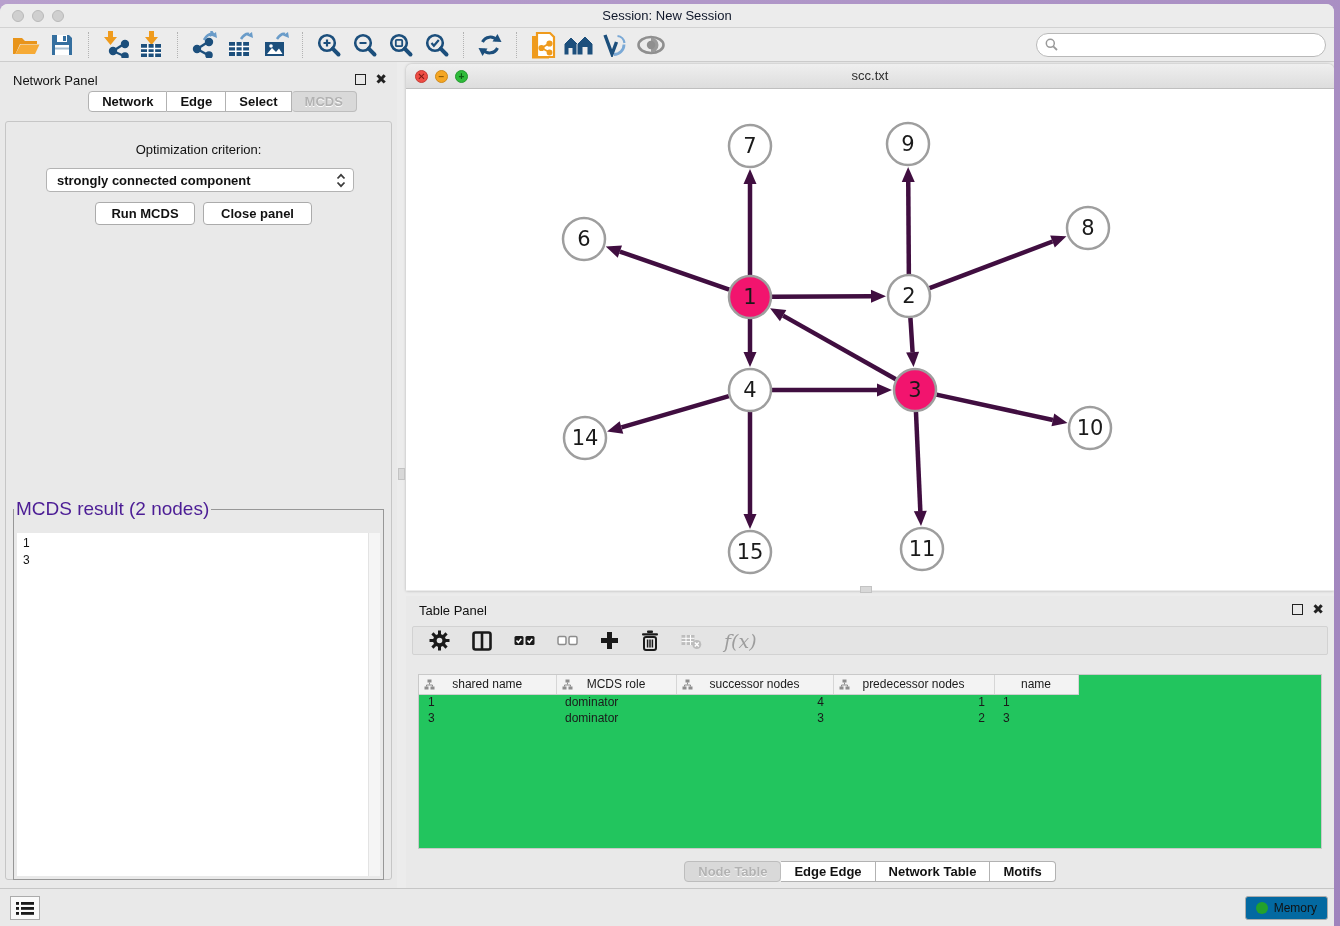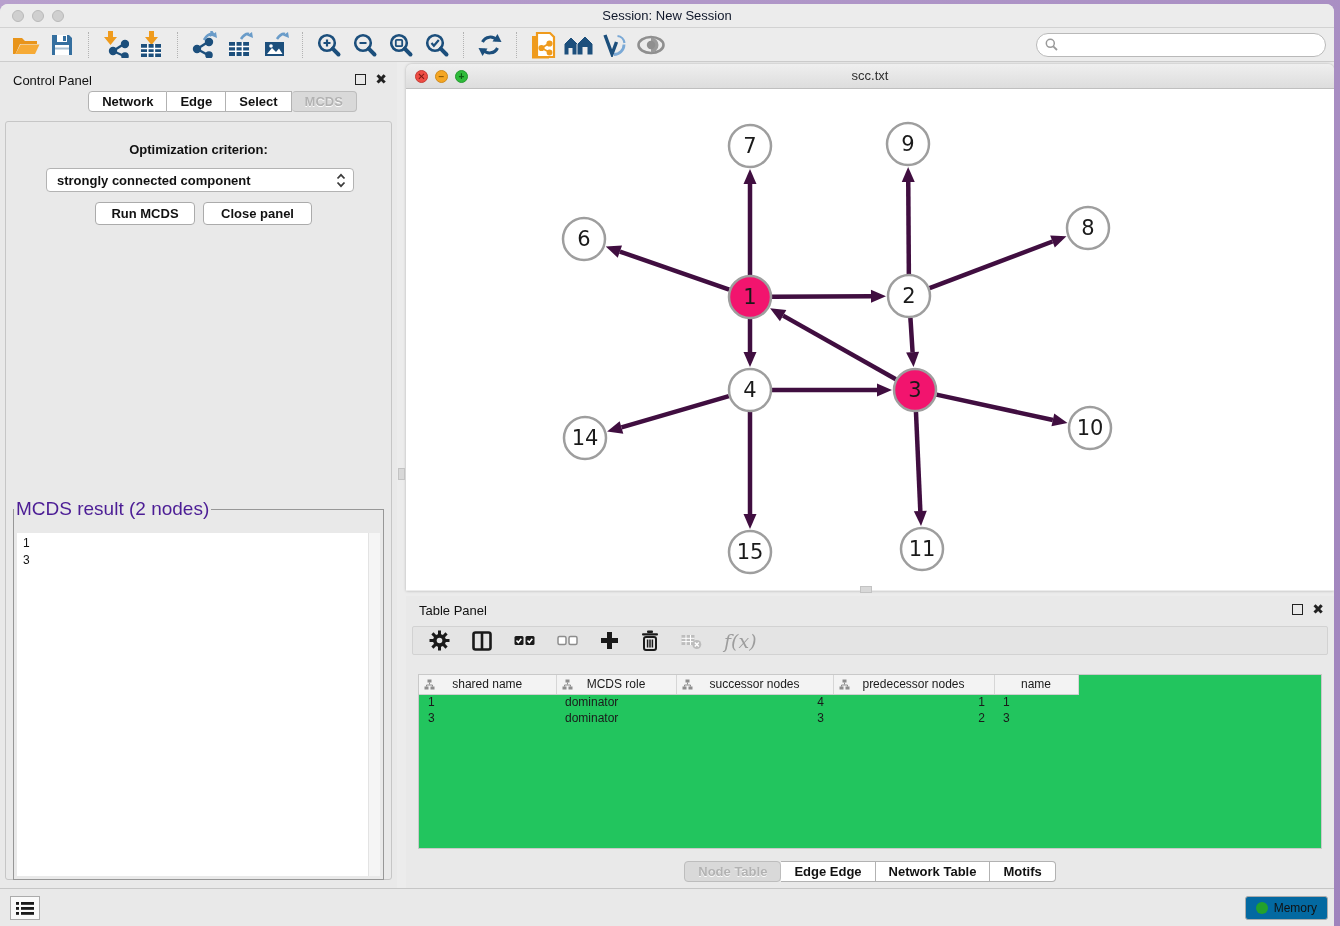--- a/index.html
+++ b/index.html
@@ -42,21 +42,21 @@
     background:#fff; border:1px solid #b2b2b2; border-left-width:0;
     color:#111; cursor:default; }
   .tab:first-child { border-left-width:1px; border-top-left-radius:4px; }
   .tab:last-child { border-top-right-radius:4px; border-bottom-right-radius:4px; }
   .tab:first-child { border-bottom-left-radius:4px; }
   .tab-sel { background:#d9d9d9; color:#b2b2b2; text-shadow:0 1px 0 rgba(255,255,255,.9);
     border-color:#bdbdbd; border-radius:4px; }
   .cp-body { position:absolute; left:5px; top:59px; width:387px; height:759px;
     background:#e9e9e9; border:1px solid #c6c6c6; border-radius:3px; }
   .opt-label { position:absolute; top:20px; left:0; right:0; text-align:center;
-    font-size:13px; font-weight:bold; color:#111; }
+    font-size:13px; font-weight:normal; color:#111; }
   .opt-select { position:absolute; left:40px; top:46px; width:308px; height:24px;
     background:#fff; border:1px solid #b3b3b3; border-radius:4px;
     display:flex; align-items:center; padding:0 6px 0 10px;
     font-size:13px; font-weight:bold; color:#111; }
   .opt-select .sel-text { flex:1; }
   .cp-btn { position:absolute; top:80px; height:23px; background:#fff;
     border:1px solid #ababab; border-radius:4px; font-size:13px; font-weight:bold;
     color:#111; font-family:inherit; }
   .btn-run { left:89px; width:100px; }
   .btn-close { left:197px; width:109px; }
@@ -285,21 +285,21 @@
       <svg width="13" height="13" viewBox="0 0 13 13">
         <circle cx="5.3" cy="5.3" r="4" fill="none" stroke="#9a9a9a" stroke-width="1.5"></circle>
         <line x1="8.3" y1="8.3" x2="12" y2="12" stroke="#9a9a9a" stroke-width="1.8"></line>
       </svg>
       <input type="text" placeholder="" style="">
     </div>
   </div>
 
   <div class="control-panel">
     <div class="cp-header">
-      <div class="panel-title">Control Panel</div>
+      <div class="panel-title">Network Panel</div>
       <div class="panel-icons">
         <div class="float-icon"></div>
         <div class="close-icon">✖</div>
       </div>
     </div>
     <div class="tabs-row cp-tabs" id="ctrl-tabs">
         <div class="tab">Network</div>
         <div class="tab">Edge</div>
         <div class="tab">Select</div>
         <div class="tab tab-sel">MCDS</div>

